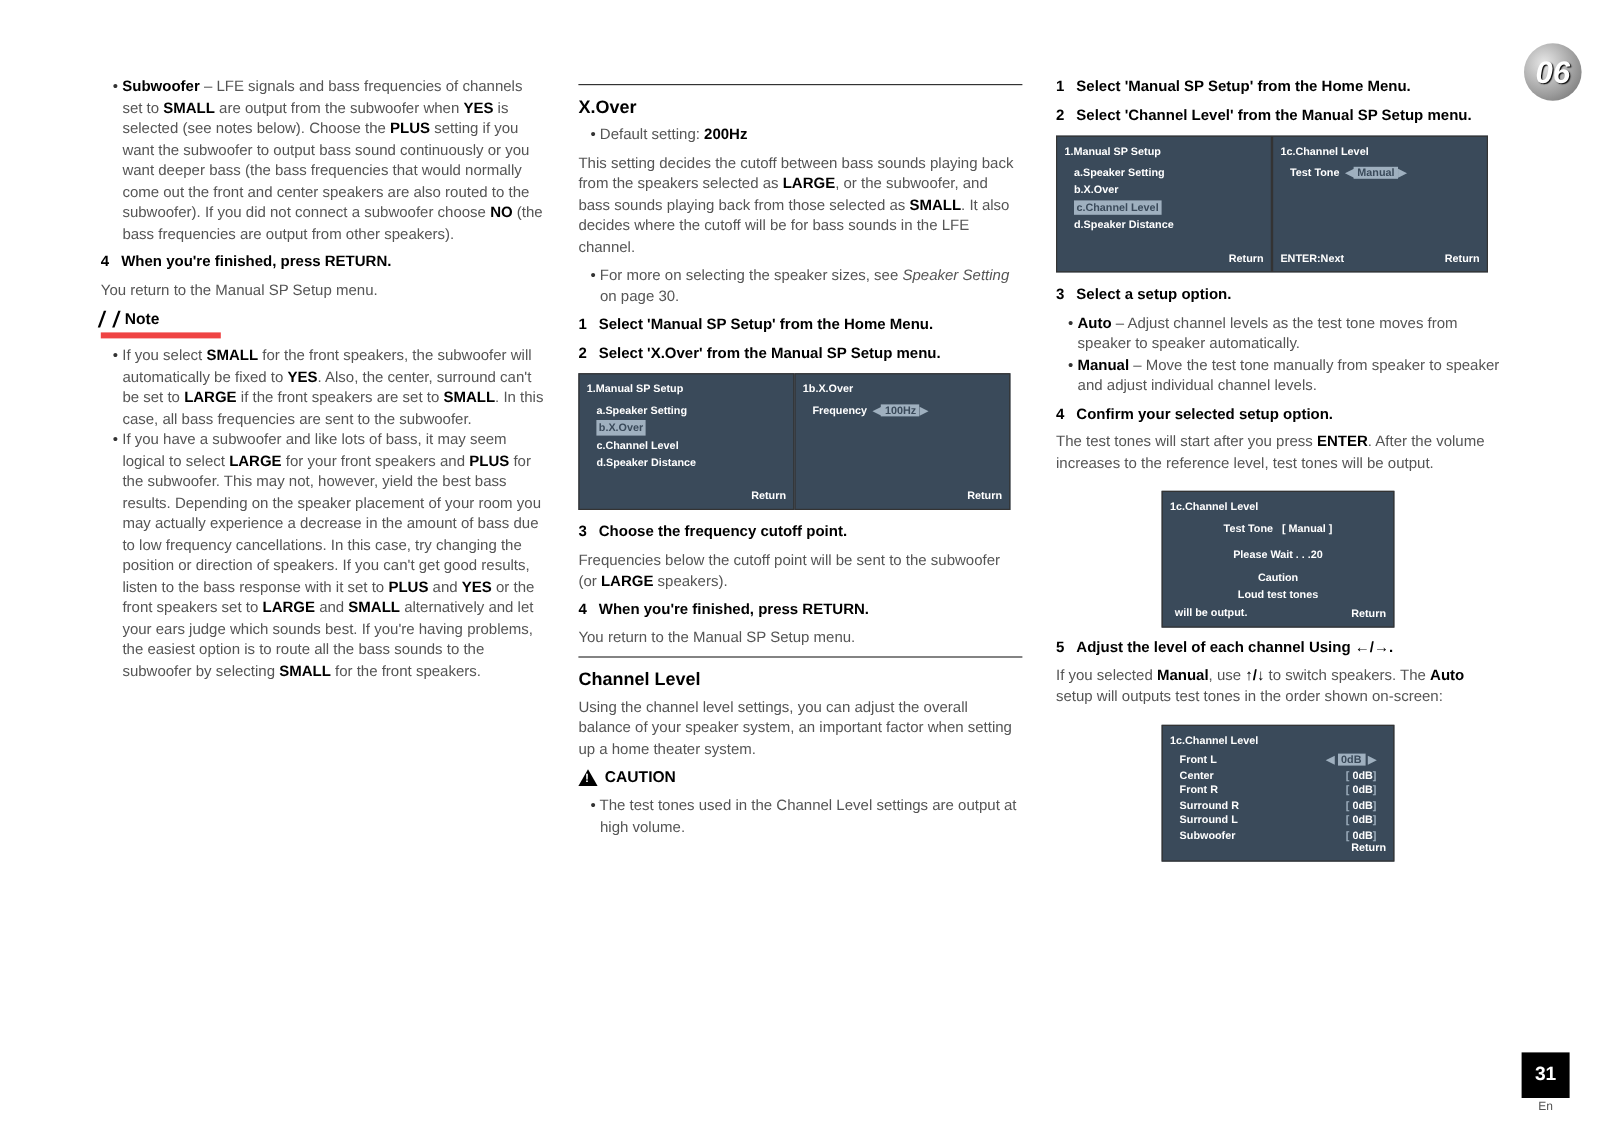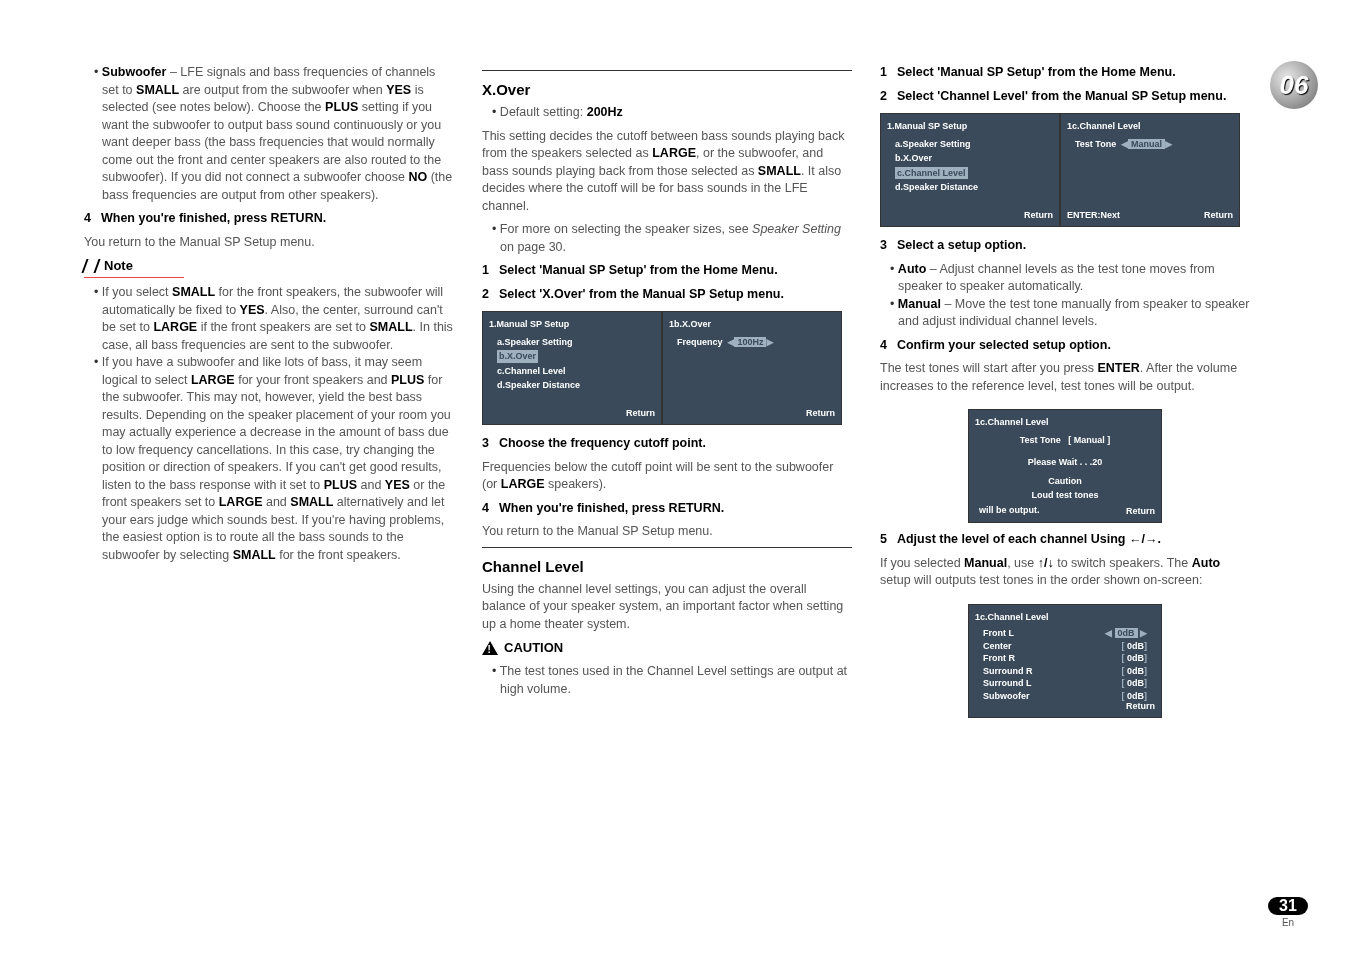--- a/index.html
+++ b/index.html
@@ -1,30 +1,30 @@
 <!DOCTYPE html>
 <html><head>
 <meta charset="utf-8">
 <style>
   * { margin: 0; padding: 0; box-sizing: border-box; }
   body { width: 1352px; height: 954px; font-family: Arial, Helvetica, sans-serif; background: #fff; color: #000; position: relative; }
   .page { padding: 28px 60px 0 84px; }
   .header-bar { background: #000; color: #fff; border-radius: 12px; height: 32px; display: flex; align-items: center; padding: 0 16px; font-weight: bold; font-size: 18px; width: 1130px; }
-  .chapter-badge { position: absolute; top: 61px; right: 34px; width: 48px; height: 48px; background: radial-gradient(circle at 35% 35%, #e8e8e8, #9c9c9c 60%, #666); border-radius: 50%; display: flex; align-items: center; justify-content: center; color: #fff; font-size: 26px; font-weight: bold; font-style: italic; text-shadow: 1px 1px 1px #000; }
+  .chapter-badge { position: absolute; top: 36px; right: 34px; width: 48px; height: 48px; background: radial-gradient(circle at 35% 35%, #e8e8e8, #9c9c9c 60%, #666); border-radius: 50%; display: flex; align-items: center; justify-content: center; color: #fff; font-size: 26px; font-weight: bold; font-style: italic; text-shadow: 1px 1px 1px #000; }
   .columns { display: flex; gap: 28px; margin-top: 36px; }
   .col { width: 370px; font-size: 12.5px; line-height: 1.4; color: #555; }
   .col p, .col ul, .col .step { margin-bottom: 6px; }
   .col ul { list-style: none; padding-left: 10px; }
   .col li { text-indent: -8px; padding-left: 8px; }
   .bullet::before { content: "• "; color: #333; }
   .step { color: #000; font-weight: bold; font-size: 12.5px; }
   .step-num { margin-right: 10px; }
   .heading { font-weight: bold; color: #000; font-size: 15px; margin-top: 8px; margin-bottom: 4px; }
   hr.sep { border: none; border-top: 1px solid #333; margin: 6px 0 4px; }
-  .note-row { display: flex; align-items: center; gap: 6px; border-bottom: 1px solid #ef4444; margin: 6px 0 6px; padding-bottom: 2px; width: 100px; }
+  .note-row { display: flex; align-items: center; gap: 6px; border-bottom: 5px solid #ef4444; margin: 6px 0 6px; padding-bottom: 2px; width: 100px; }
   .note-icon { font-style: italic; width:14px; height:14px; display:inline-block; transform: skewX(-20deg); border-left:2px solid #000; border-right:2px solid #000; }
   .note-text { font-weight: bold; color: #000; font-size: 13px; }
   .caution-row { display: flex; align-items: center; gap: 6px; margin: 6px 0; }
   .caution-icon { width: 0; height: 0; border-left: 8px solid transparent; border-right: 8px solid transparent; border-bottom: 14px solid #000; position: relative; }
   .caution-icon::after { content: "!"; color: #fff; position: absolute; left: -2.5px; top: 2px; font-size: 10px; font-weight: bold; }
   .caution-text { font-weight: bold; color: #000; font-size: 13px; }
   b { color: #000; font-weight: bold; }
   i { font-style: italic; }
   .osd-pair { display: flex; gap: 0; margin: 8px 0 10px; }
   .osd { background: #3a4a5a; color: #fff; font-family: Arial; font-size: 9px; font-weight: bold; width: 180px; height: 114px; border: 1px solid #333; padding: 6px 6px; position: relative; }
@@ -33,21 +33,21 @@
   .osd .hl { background: #9fb0bf; color: #3a4a5a; display: inline-block; padding: 0 2px; }
   .osd .ret { position: absolute; bottom: 4px; right: 6px; font-size: 9px; }
   .osd .ret-left { position: absolute; bottom: 4px; left: 6px; font-size: 9px; }
   .osd .pill { background: #9fb0bf; color: #3a4a5a; padding: 0 3px; }
   .osd .arrow { color: #9fb0bf; }
   .osd.single { width: 194px; margin: 8px auto; }
   .osd .line { padding: 1px 4px; }
   .osd-wrap-center { display: flex; justify-content: center; }
   .levels .chrow { display: flex; justify-content: space-between; padding: 0 8px; }
   .page-num { position: absolute; bottom: 26px; right: 44px; text-align: center; }
-  .page-num .badge { background: #000; color: #fff; border-radius: 10px; width: 40px; padding: 0 0; font-weight: bold; font-size: 16px; }
+  .page-num .badge { background: #000; color: #fff; border-radius: 0; width: 40px; padding: 10px 0; font-weight: bold; font-size: 16px; }
   .page-num .en { font-size: 10px; color: #555; margin-top: 2px; }
   .arrow-glyph { font-weight: bold; color: #000; }
 </style>
 </head>
 <body>
 
 <div class="page">
   <div class="chapter-badge">
     <span>06</span>
   </div>

